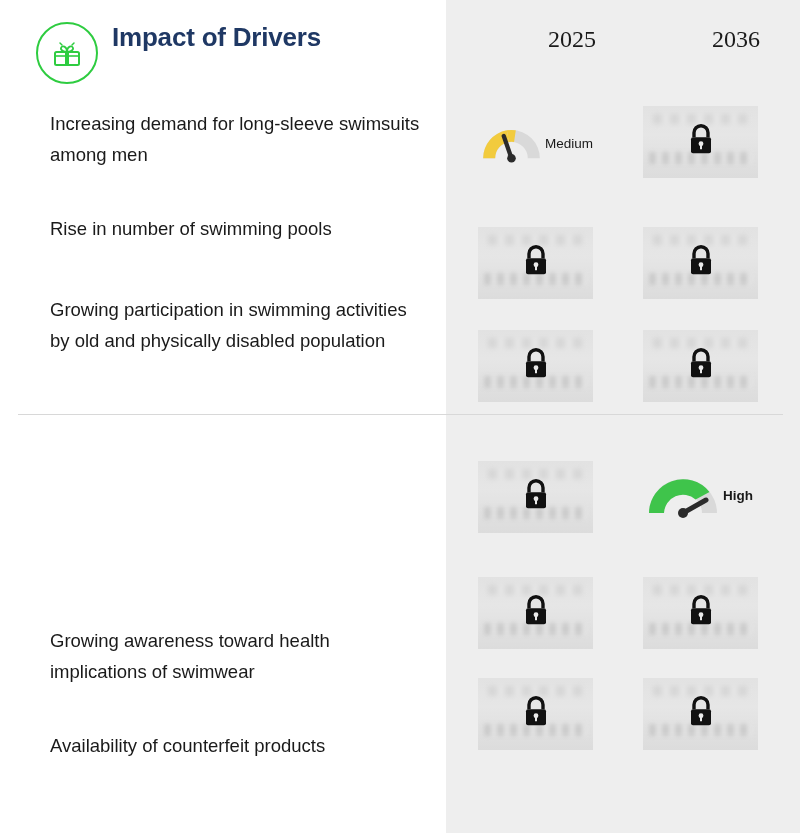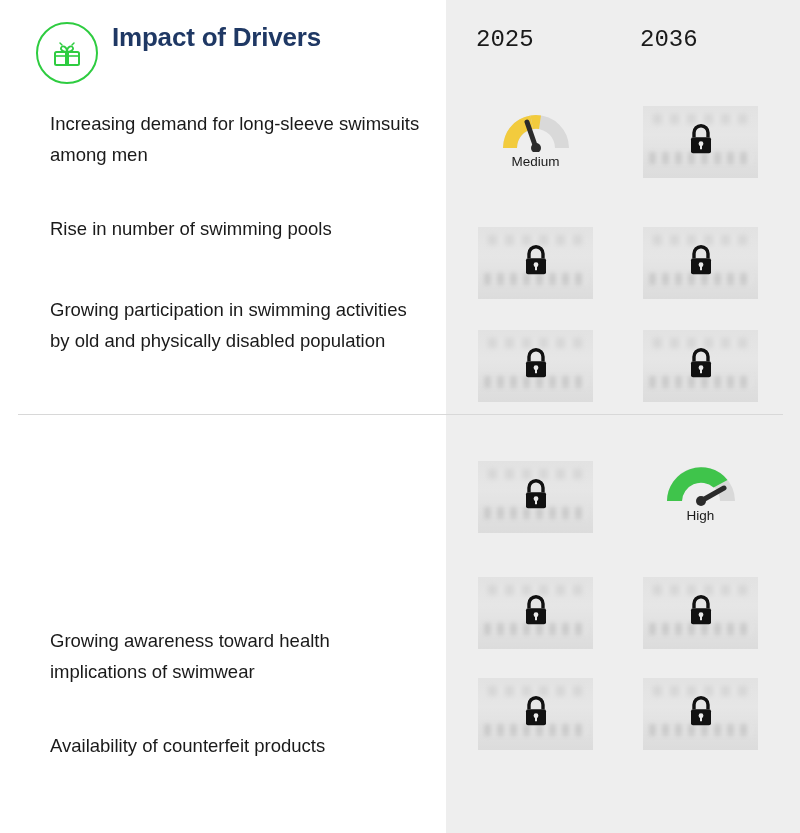--- a/index.html
+++ b/index.html
@@ -25,24 +25,24 @@
     top: 0;
     width: 354px;
     height: 833px;
     background: #eeeeee;
   }
   
   .year-head {
     position: absolute;
     top: 26px;
     width: 120px;
-    text-align: left;
+    text-align: right;
     font-size: 24px;
     color: #1a1a1a;
-    font-family: Liberation Mono, monospace;
+    font-family: Liberation Serif, serif;
   }
   .year-2025 { left: 476px; }
   .year-2029 { left: 640px; }
 
   
   .section {
     position: absolute;
     left: 0;
     width: 446px;
   }
@@ -99,21 +99,21 @@
     color: #1a1a1a;
   }
 
   
   .cell {
     position: absolute;
     width: 115px;
     height: 72px;
   }
   .col-2025 { left: 478px; }
-  .col-2029 { left: 643px; }
+  .col-2029 { left: 643px; font-weight: bold; }
 
   
   .locked {
     position: relative;
     width: 115px;
     height: 72px;
     background: linear-gradient(180deg, #e2e2e2 0%, #e6e6e6 40%, #dcdcdc 100%);
     overflow: hidden;
   }
   .locked .fuzz {
@@ -142,21 +142,21 @@
     top: 50%;
     transform: translate(-50%,-52%);
   }
 
   
   .gauge-wrap {
     position: relative;
     width: 115px;
     height: 72px;
     display: flex;
-    flex-direction: column;
+    flex-direction: row;
     align-items: center;
   }
   .gauge-label {
     font-size: 13.5px;
     color: #1a1a1a;
     margin-top: 2px;
     text-align: center;
   }
 </style>
 </head>

